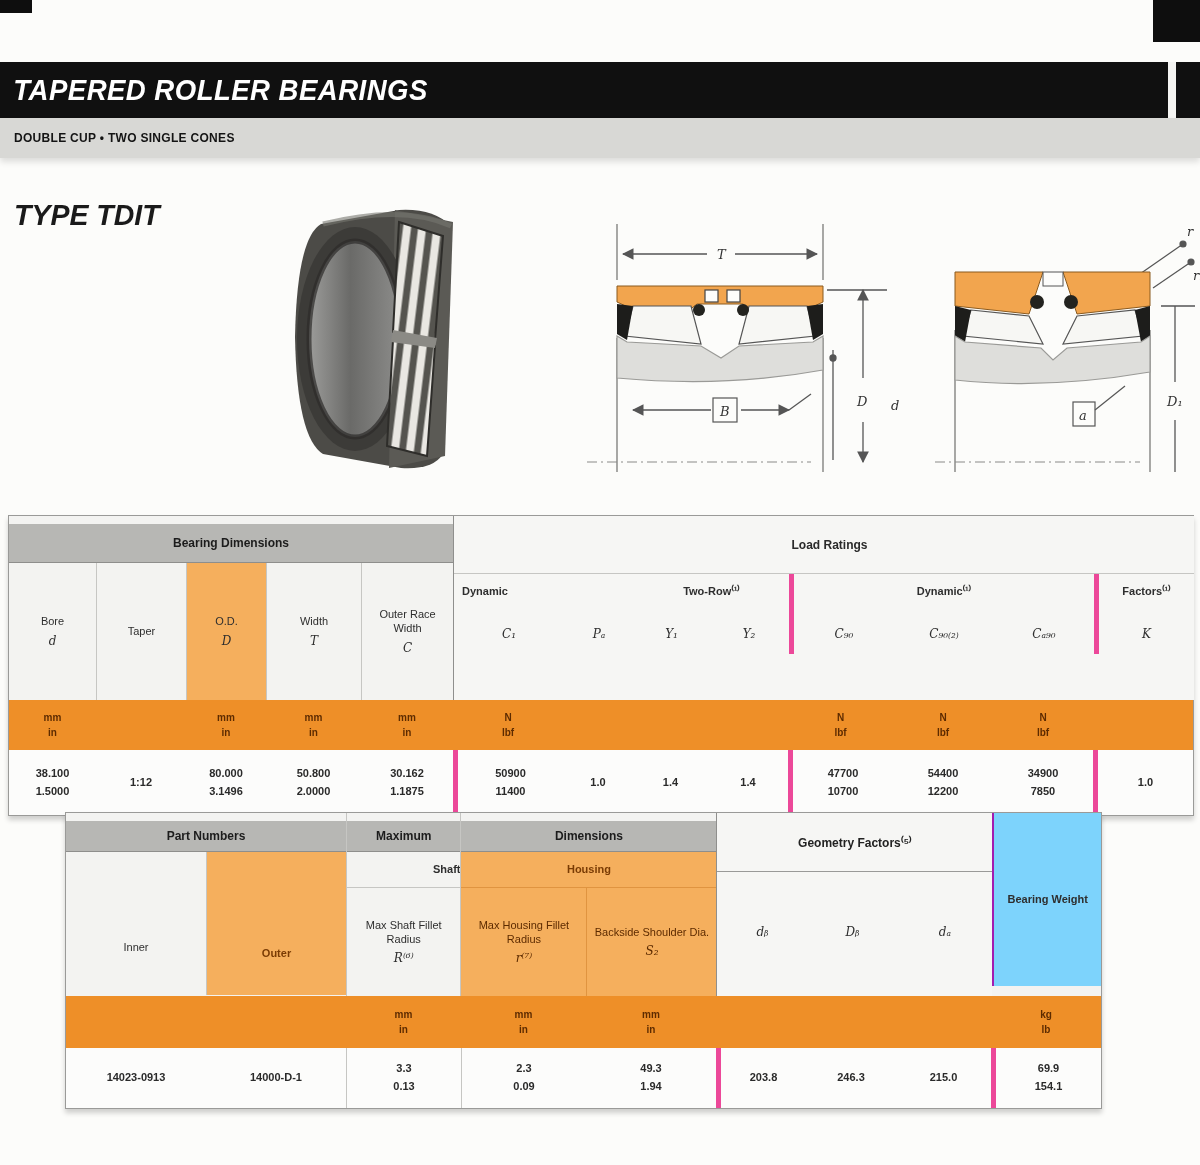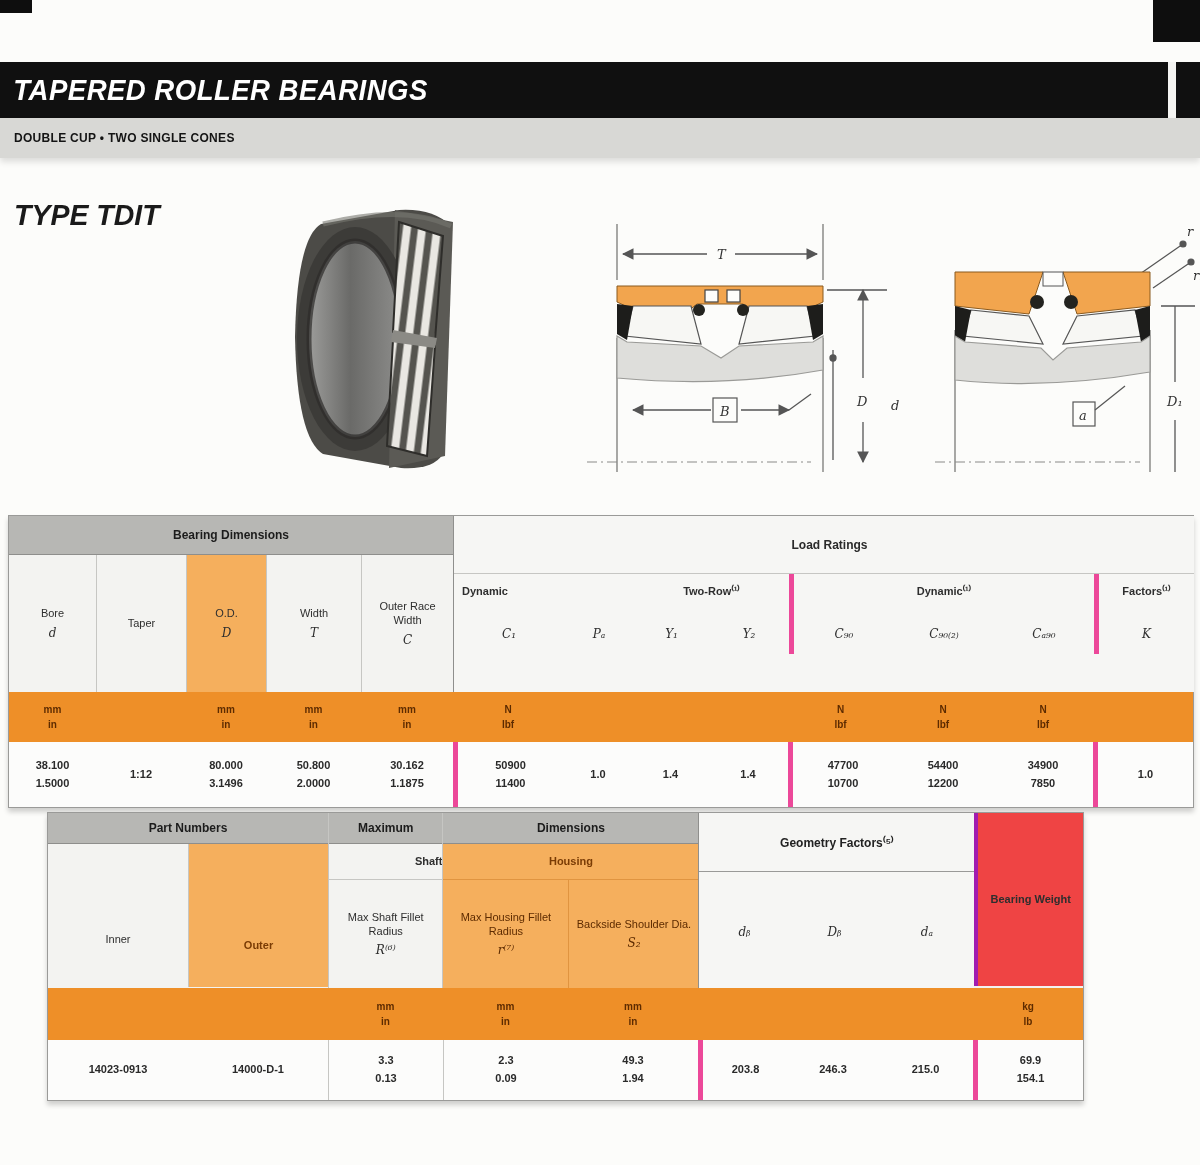--- a/index.html
+++ b/index.html
@@ -20,21 +20,21 @@
   #type-heading{position:absolute;left:14px;top:198px;font-size:30px;font-weight:bold;
                 font-style:italic;color:#1a1a1a;transform:scaleX(.95);transform-origin:left;}
   svg text{font-family:"DejaVu Serif", serif;font-style:italic;font-size:13px;fill:#333;}
   
   .tbl{position:absolute;background:#f3f3f1;border:1px solid #9a9a98;box-shadow:0 4px 5px rgba(0,0,0,.18);}
   .row{display:flex;}
   .cell{box-sizing:border-box;border-left:1px solid #c6c6c3;display:flex;flex-direction:column;
         align-items:center;justify-content:center;text-align:center;}
   .cell:first-child{border-left:none;}
   .grayband{background:#b7b7b4;border-bottom:1px solid #8e8e8c;display:flex;align-items:center;
-            justify-content:center;font-size:12px;font-weight:bold;color:#1c1c1c;}
+            justify-content:center;font-size:12px;font-weight:bold;color:#1c1c1c;margin-top:8px;}
   .lbl{font-size:11px;color:#2e2e2e;line-height:1.25;}
   .sym{font-family:"DejaVu Serif", serif;font-style:italic;font-size:12px;color:#2e2e2e;margin-top:5px;}
   .orangecol{background:#f5af5d;}
   .unitband{background:#ee8f28;}
   .unit{font-size:10px;font-weight:bold;color:#5d2b00;line-height:1.5;}
   .val{font-size:11px;font-weight:bold;color:#2a2a2a;line-height:1.6;background:#fcfcfb;}
   .divL{border-left:5px solid #ec4899;}
   .noB{border-left:none;}
   
   .c1{width:87px}.c2{width:90px}.c3{width:80px}.c4{width:95px}.c5{width:92px}
@@ -339,21 +339,21 @@
       <div class="cell c12 noB">
           <span>34900</span>
           <span>7850</span>
         </div>
       <div class="cell c13 divL">
           <span>1.0</span>
         </div>
     </div>
   </div>
 
-  <div class="tbl" style="left:47px;top:812px;width:1035px;">
+  <div class="tbl" style="left:65px;top:812px;width:1035px;">
     <div class="row">
 
       <div style="width:280px;">
         <div class="grayband" style="height:30px;">Part Numbers</div>
         <div class="row" style="height:143px;">
           <div class="cell k1">
             <span class="lbl" style="margin-top:48px;">Inner</span>
           </div>
           <div class="cell k2 orangecol">
             <span class="lbl" style="margin-top:60px;font-weight:bold;color:#7a3c05;">Outer</span>
@@ -397,21 +397,21 @@
             </div>
           <div class="cell k7 noB">
               <span class="sym">Dᵦ</span>
             </div>
           <div class="cell k8 noB">
               <span class="sym">dₐ</span>
             </div>
         </div>
       </div>
 
-      <div class="cell k9" style="border-left:4px solid #a21caf;background:#ef4444;height:173px;">
+      <div class="cell k9" style="border-left:2px solid #a21caf;background:#7dd3fc;height:173px;">
         <span class="lbl" style="font-weight:bold;padding:0 10px;">Bearing Weight</span>
       </div>
     </div>
 
     <div class="row unitband" style="height:52px;">
       <div class="cell k1 noB"></div>
         <div class="cell k2 noB"></div>
       <div class="cell k3 noB unit">
           <span>mm</span>
           <span>in</span>

